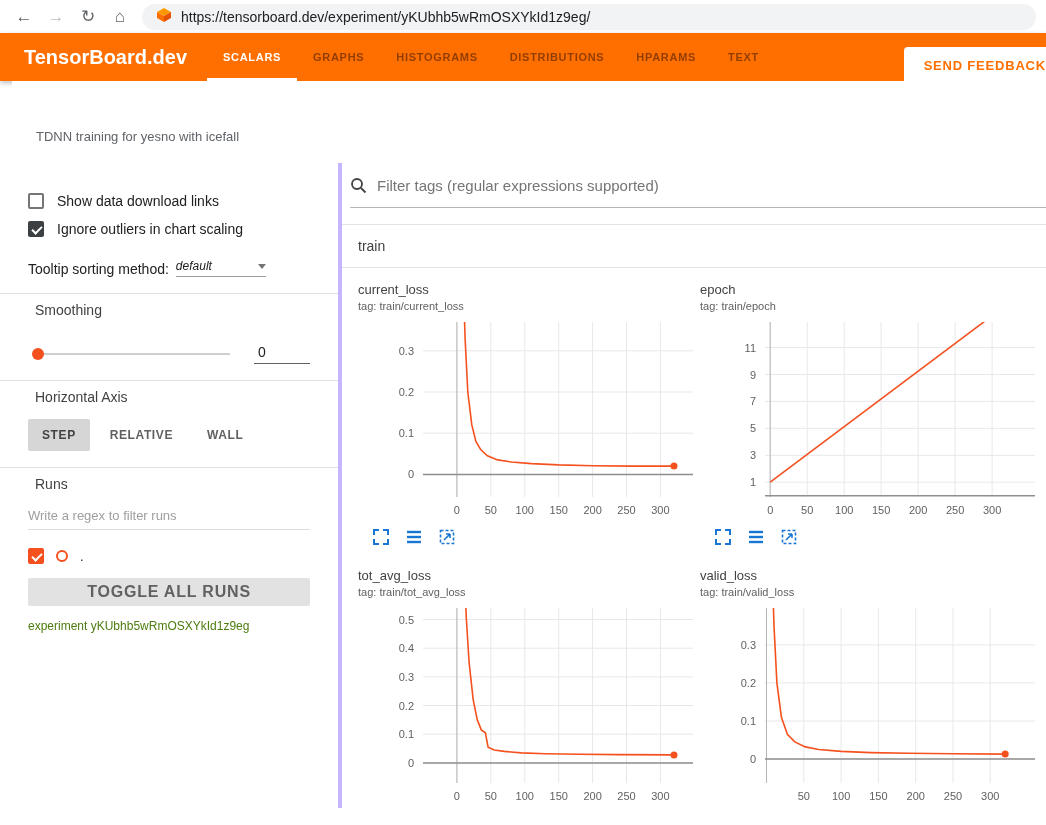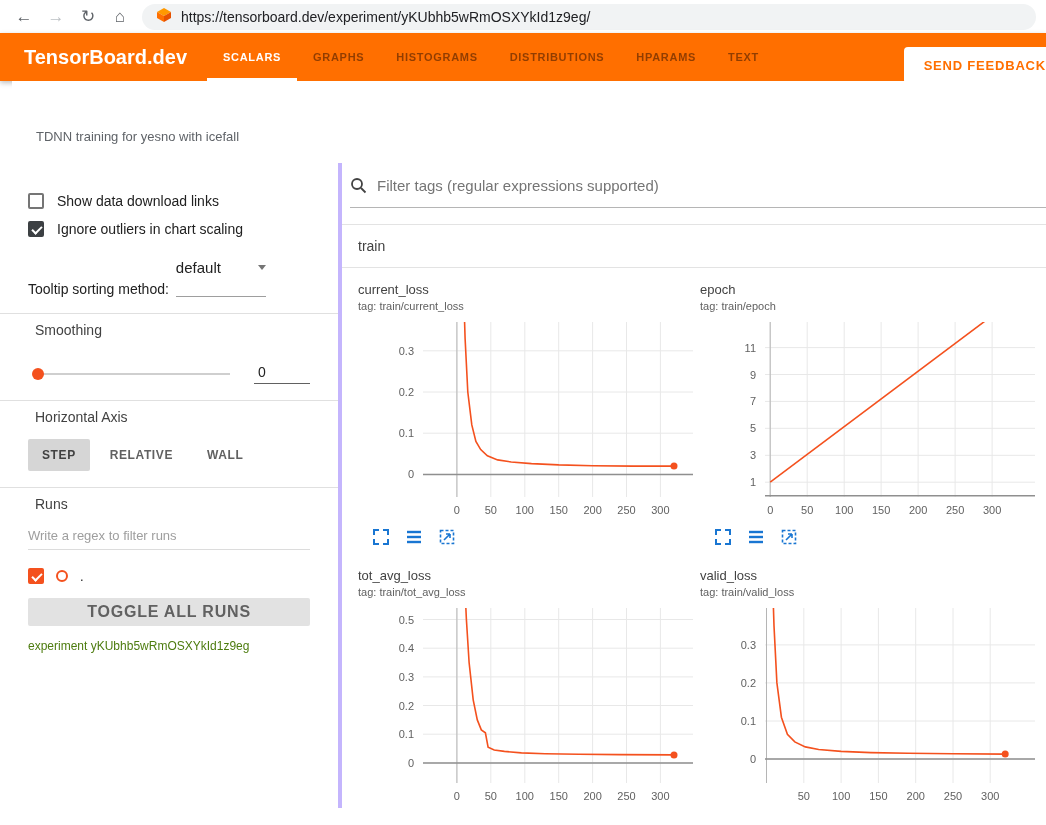--- a/index.html
+++ b/index.html
@@ -39,22 +39,22 @@
   .main { flex:1; overflow:hidden; }
 
   
   .check-row { display:flex; align-items:center; gap:13px; margin-bottom:12px; font-size:14px; color:#212121; }
   .cb { position:relative; width:16px; height:16px; border:2px solid #757575; border-radius:2px; flex:none; cursor:pointer; }
   .cb.dark { background:#3c4043; border-color:#3c4043; }
   .cb.orange { background:#f4511e; border-color:#f4511e; }
   .cb.checked::after { content:""; position:absolute; left:3.5px; top:0.5px; width:4px; height:8px;
     border:solid #fff; border-width:0 2px 2px 0; transform:rotate(45deg); }
   .tooltip-row { display:flex; align-items:flex-end; gap:7px; margin-top:22px; font-size:14px; color:#212121; }
-  .dropdown { width:90px; border-bottom:1px solid #9e9e9e; padding-bottom:20px; font-size:15px;
-    color:#212121; display:flex; align-items:center; cursor:pointer; }
+  .dropdown { width:90px; border-bottom:1px solid #9e9e9e; padding-bottom:3px; font-size:12px;
+    color:#212121; display:flex; align-items:center; cursor:pointer;font-style:italic; }
   .caret { margin-left:auto; width:0; height:0; border-left:4px solid transparent;
     border-right:4px solid transparent; border-top:5px solid #757575; }
   .side-label { font-size:14px; color:#424242;margin-left:7px; }
   .slider-row { display:flex; align-items:center; margin-top:26px; }
   .slider-track { position:relative; height:2px; background:#cfcfcf; width:196px; margin-left:6px; }
   .slider-thumb { position:absolute; left:-2px; top:-5px; width:12px; height:12px; border-radius:50%;
     background:#f4511e; cursor:pointer; }
   .slider-value { margin-left:auto; width:56px; border-bottom:1px solid #616161; font-size:14px;
     color:#212121; padding:0 0 3px 4px; }
   .axis-btns { display:flex; align-items:center; gap:6px; margin-top:14px; }

